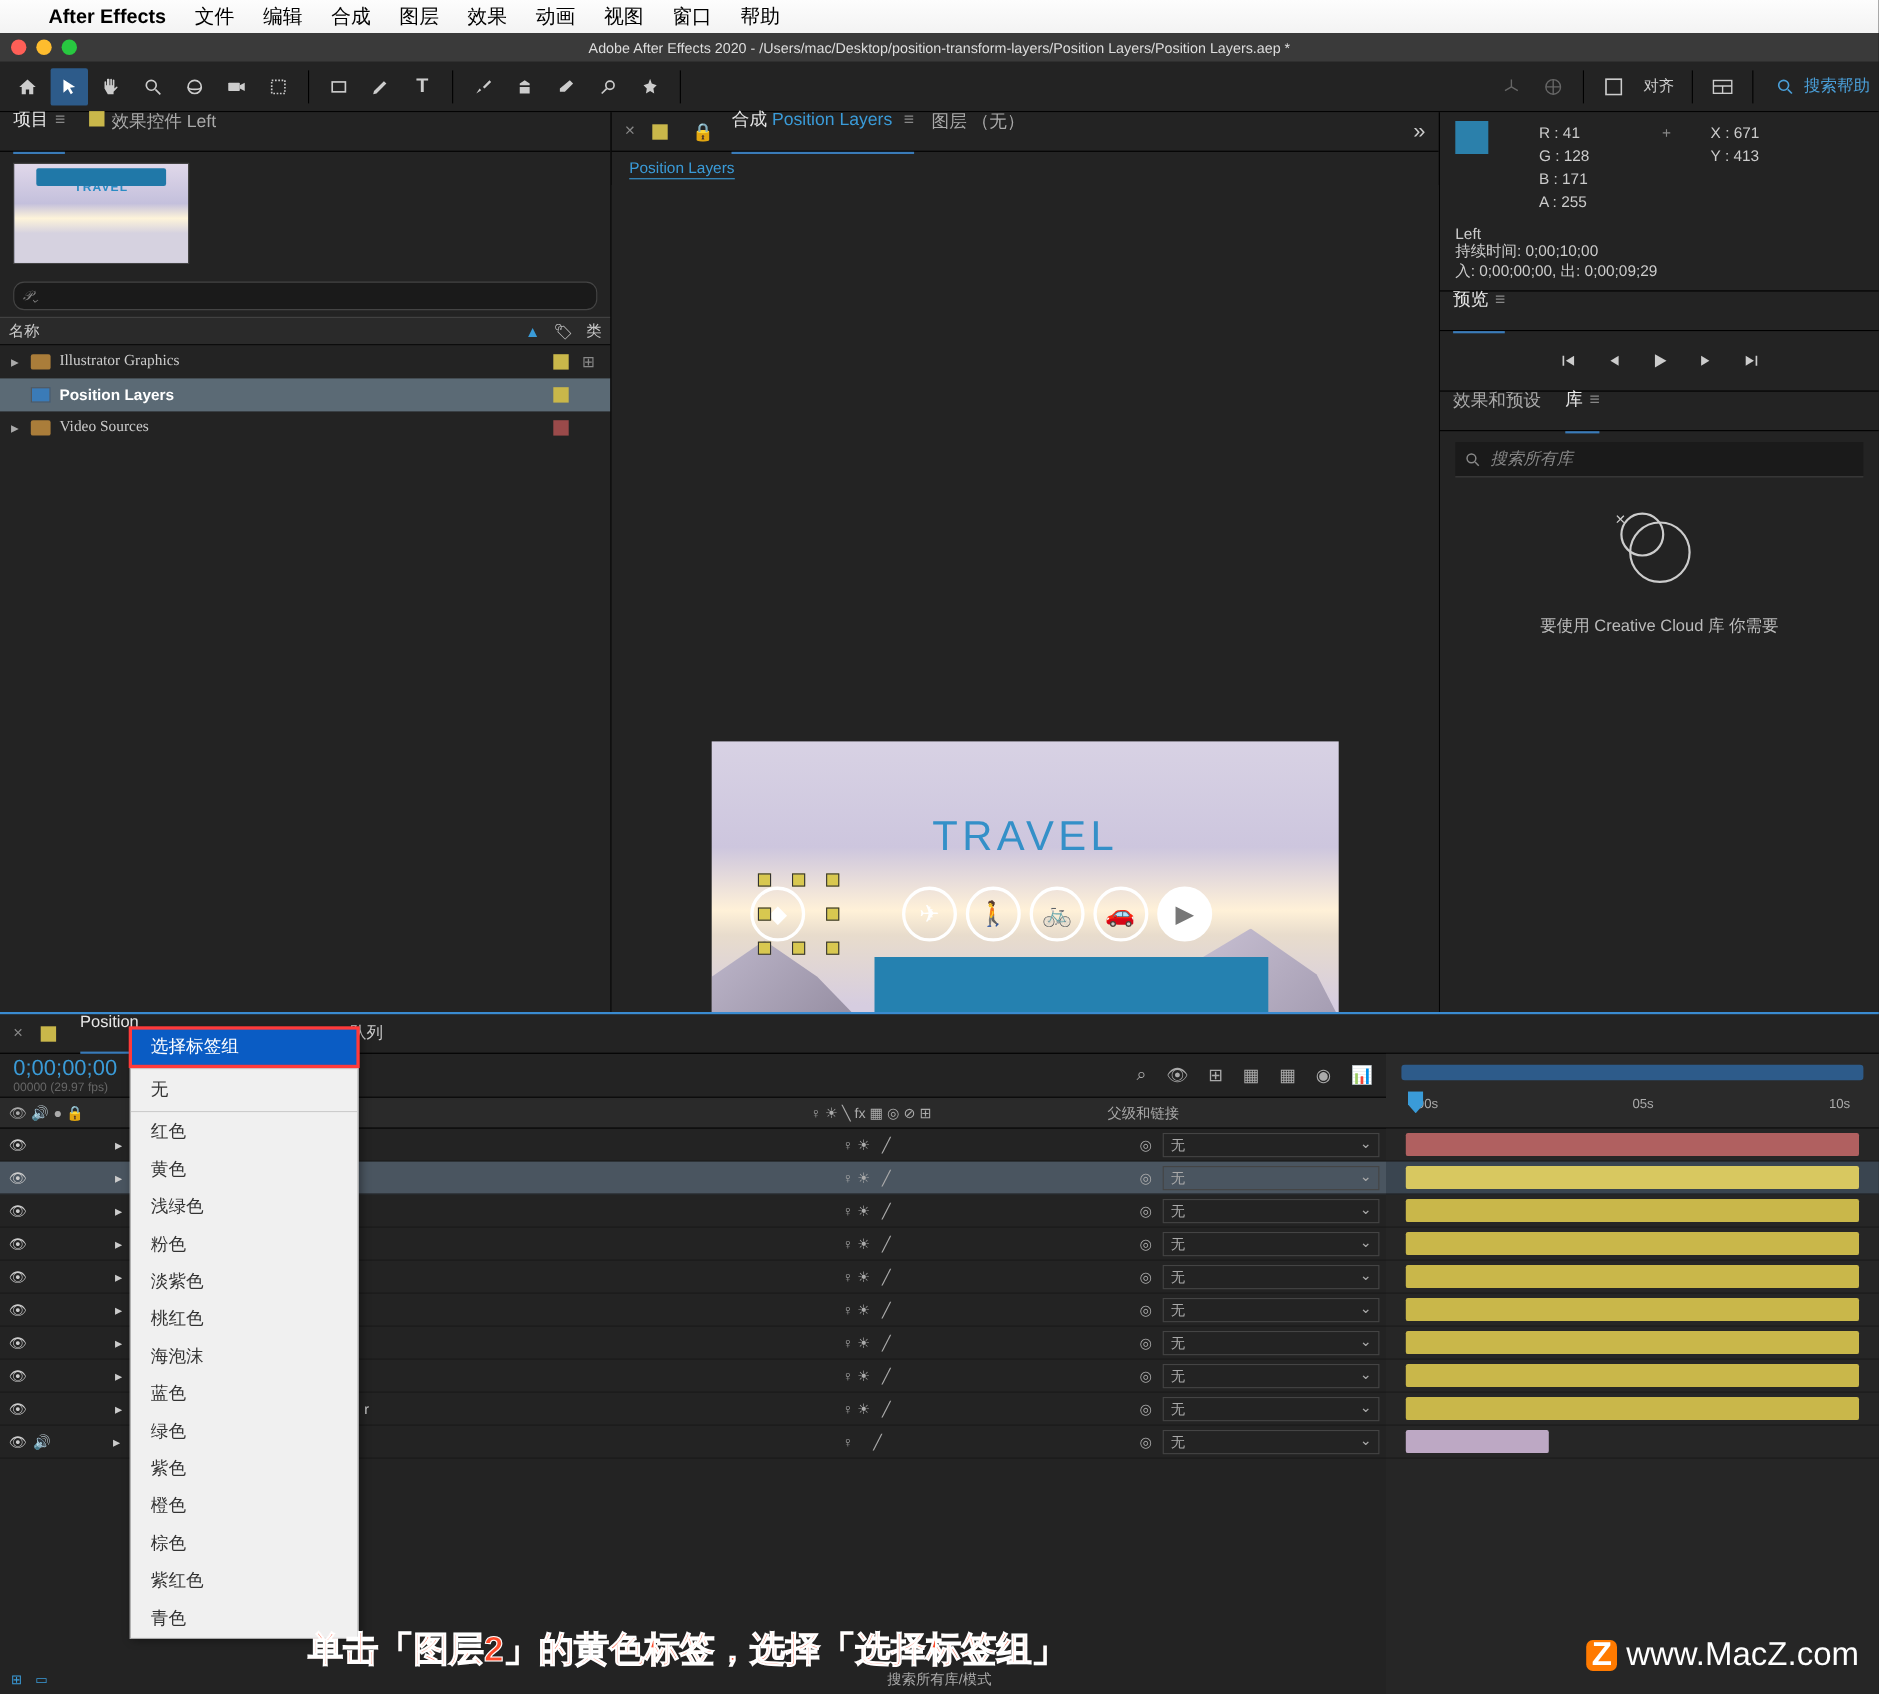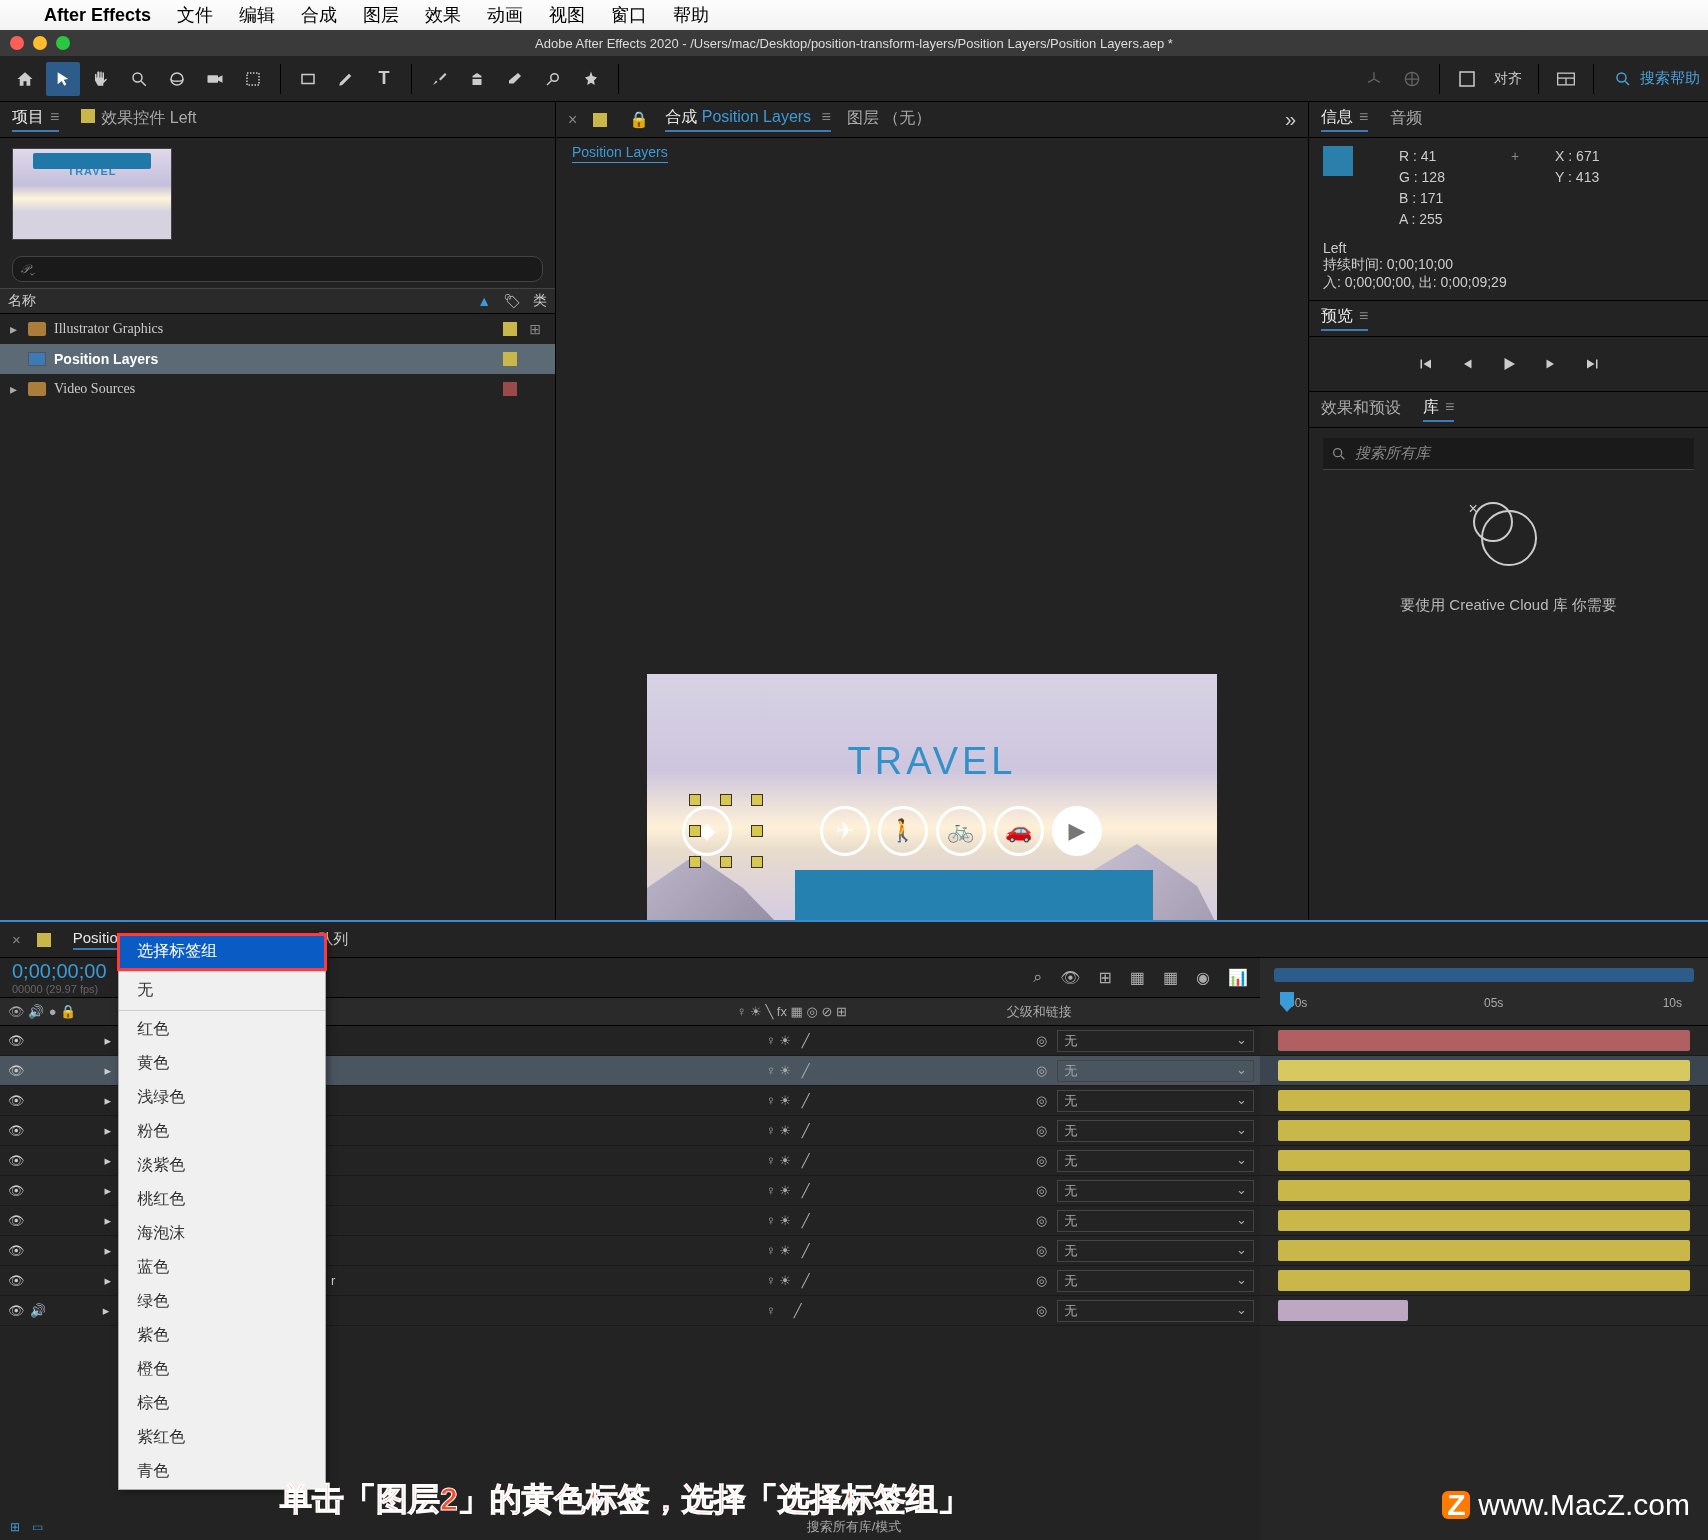--- a/index.html
+++ b/index.html
@@ -26,21 +26,21 @@
 .search-help { display: flex; align-items: center; gap: 8px; color: #4a9fd8; font-size: 15px; margin-left: 10px; }
 
 
 .workspace { display: flex; height: calc(100% - 30px - 26px - 46px); }
 .left-col { width: 555px; display: flex; flex-direction: column; background: #232323; }
 .mid-col { flex: 1; display: flex; flex-direction: column; background: #232323; border-left: 1px solid #000; }
 .right-col { width: 400px; display: flex; flex-direction: column; background: #232323; border-left: 1px solid #000; }
 
 
 .panel-tabs { height: 36px; display: flex; align-items: center; padding: 0 12px; gap: 22px; border-bottom: 1px solid #000; font-size: 16px; }
-.panel-tab { color: #aaa; padding-bottom: 2px; }
+.panel-tab { color: #aaa; padding-bottom: 18px; }
 .panel-tab.active { color: #e8e8e8; border-bottom: 2px solid #3a7bb8; }
 .panel-tab .menu-icon { color: #888; margin-left: 6px; }
 .yellow-sq { width: 14px; height: 14px; background: #c9b74a; display: inline-block; margin-right: 6px; }
 
 
 .proj-info { display: flex; padding: 10px 12px; gap: 14px; }
 .proj-thumb { width: 160px; height: 92px; background: linear-gradient(#d4cfe6,#b3badb); position: relative; border: 1px solid #444; overflow: hidden; }
 .proj-thumb .sky { position: absolute; inset: 0; background: linear-gradient(#e0d8ea 0%, #c4c0dc 40%, #fef4da 55%, #d6d2e0 70%); }
 .proj-thumb .bar { position: absolute; left: 20px; right: 20px; bottom: 14px; height: 16px; background: #2078a8; }
 .proj-thumb .tt { position: absolute; top: 16px; left: 50%; transform: translateX(-50%); color: #2a8bc4; font-weight: 700; font-size: 11px; letter-spacing: 1px; }
@@ -377,24 +377,20 @@
       <span style="color:#3a9bd8">◫</span>
       <span>0;00;00;00</span>
       <span>📷</span>
       <span>⊗</span>
       <span style="color:#e8a030">●</span>
       <span>(二分</span>
     </div>
   </div>
 
   <div class="right-col">
-    <div class="panel-tabs">
-      <span class="panel-tab active"><span>信息</span><span class="menu-icon">≡</span></span>
-      <span class="panel-tab">音频</span>
-    </div>
     <div class="info-panel">
       <div class="info-row">
         <div><span class="swatch"></span></div>
         <div class="info-col">
           <div>R :  41</div>
           <div>G :  128</div>
           <div>B :  171</div>
           <div>A :  255</div>
         </div>
         <div class="info-col" style="margin-left:30px">

